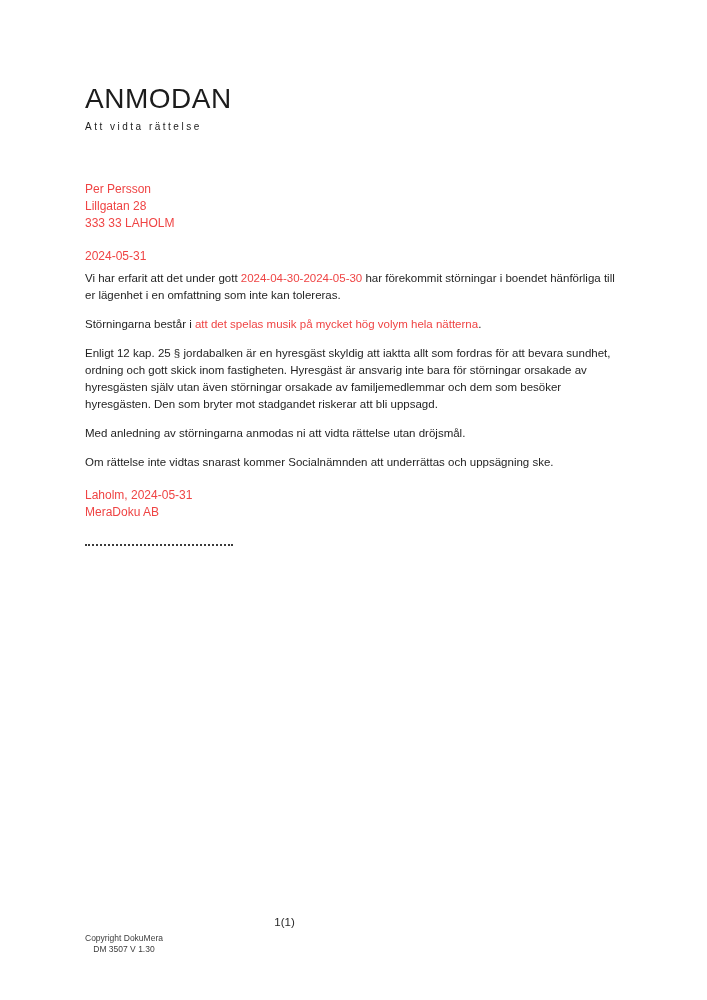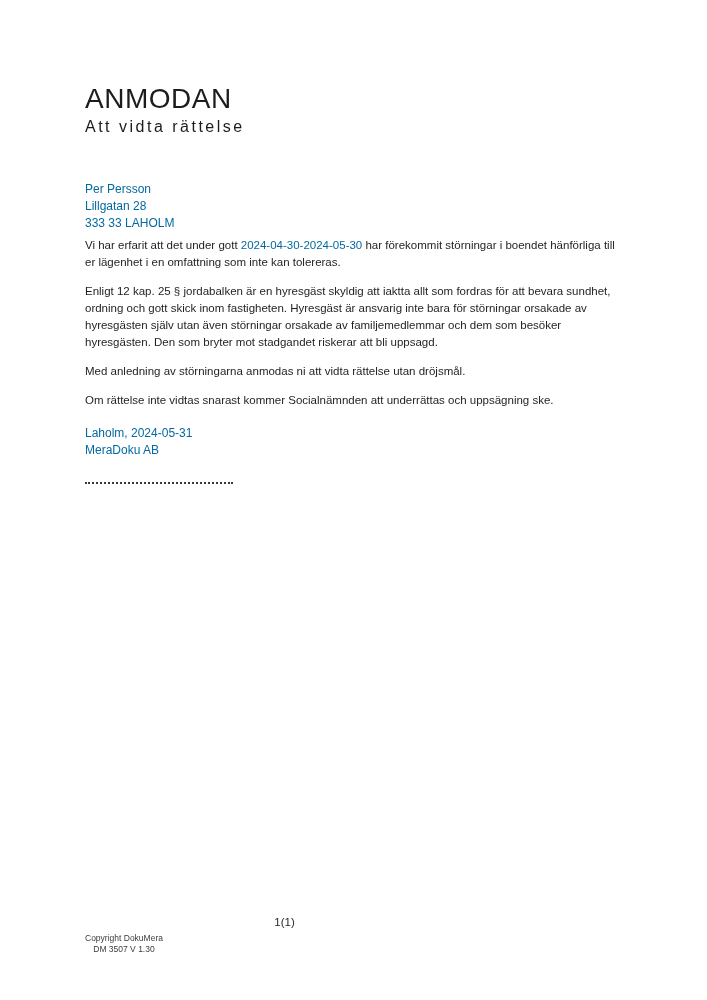--- a/index.html
+++ b/index.html
@@ -20,28 +20,28 @@
     padding: 84px 87px 0 85px;
   }
   .doc-title {
     font-size: 28px;
     font-weight: 400;
     letter-spacing: 0.5px;
     line-height: 30px;
     color: #1c1c1c;
   }
   .doc-subtitle {
-    font-size: 16px;
+    font-size: 10px;
     font-weight: 400;
     letter-spacing: 2.5px;
     line-height: 16px;
     margin-top: 5px;
     color: #1c1c1c;
   }
-  .red { color: #0369a1; }
+  .red { color: #ef4444; }
   .recipient-block {
     margin-top: 46px;
     font-size: 12px;
     line-height: 17px;
   }
   .date-line {
     margin-top: 16px;
     font-size: 12px;
     line-height: 17px;
   }
@@ -102,24 +102,26 @@
 
   <h1 class="doc-title">ANMODAN</h1>
   <div class="doc-subtitle">Att vidta rättelse</div>
 
   <div class="recipient-block red">
     <div>Per Persson</div>
     <div>Lillgatan 28</div>
     <div>333 33 LAHOLM</div>
   </div>
 
+  <div class="date-line red">2024-05-31</div>
 
 
   <p class="para first"><span>Vi har erfarit att det under gott </span><span class="red">2024-04-30-2024-05-30</span><span> har förekommit störningar i boendet hänförliga till er lägenhet i en omfattning som inte kan tolereras.</span></p>
 
+  <p class="para"><span>Störningarna består i </span><span class="red">att det spelas musik på mycket hög volym hela nätterna</span><span>.</span></p>
 
   <p class="para">Enligt 12 kap. 25 § jordabalken är en hyresgäst skyldig att iaktta allt som fordras för att bevara sundhet, ordning och gott skick inom fastigheten. Hyresgäst är ansvarig inte bara för störningar orsakade av hyresgästen själv utan även störningar orsakade av familjemedlemmar och dem som besöker hyresgästen. Den som bryter mot stadgandet riskerar att bli uppsagd.</p>
 
   <p class="para">Med anledning av störningarna anmodas ni att vidta rättelse utan dröjsmål.</p>
 
   <p class="para red">Om rättelse inte vidtas snarast kommer Socialnämnden att underrättas och uppsägning ske.</p>
 
   <div class="sig-block red">
     <div>Laholm, 2024-05-31</div>
     <div>MeraDoku AB</div>

